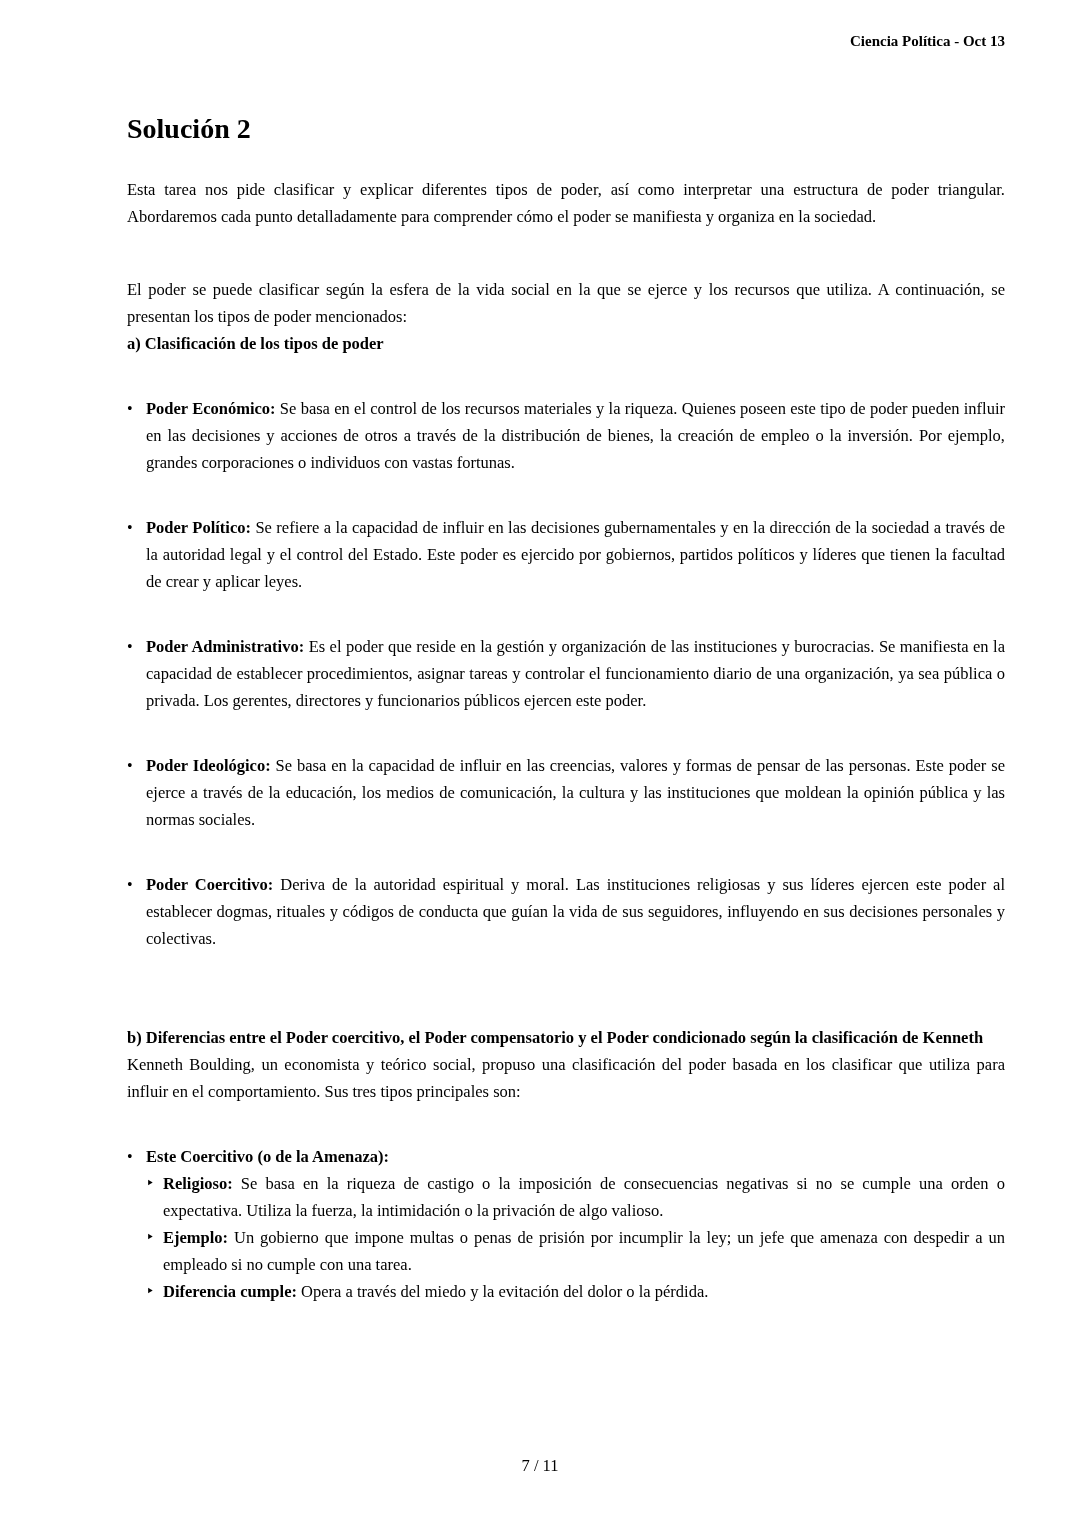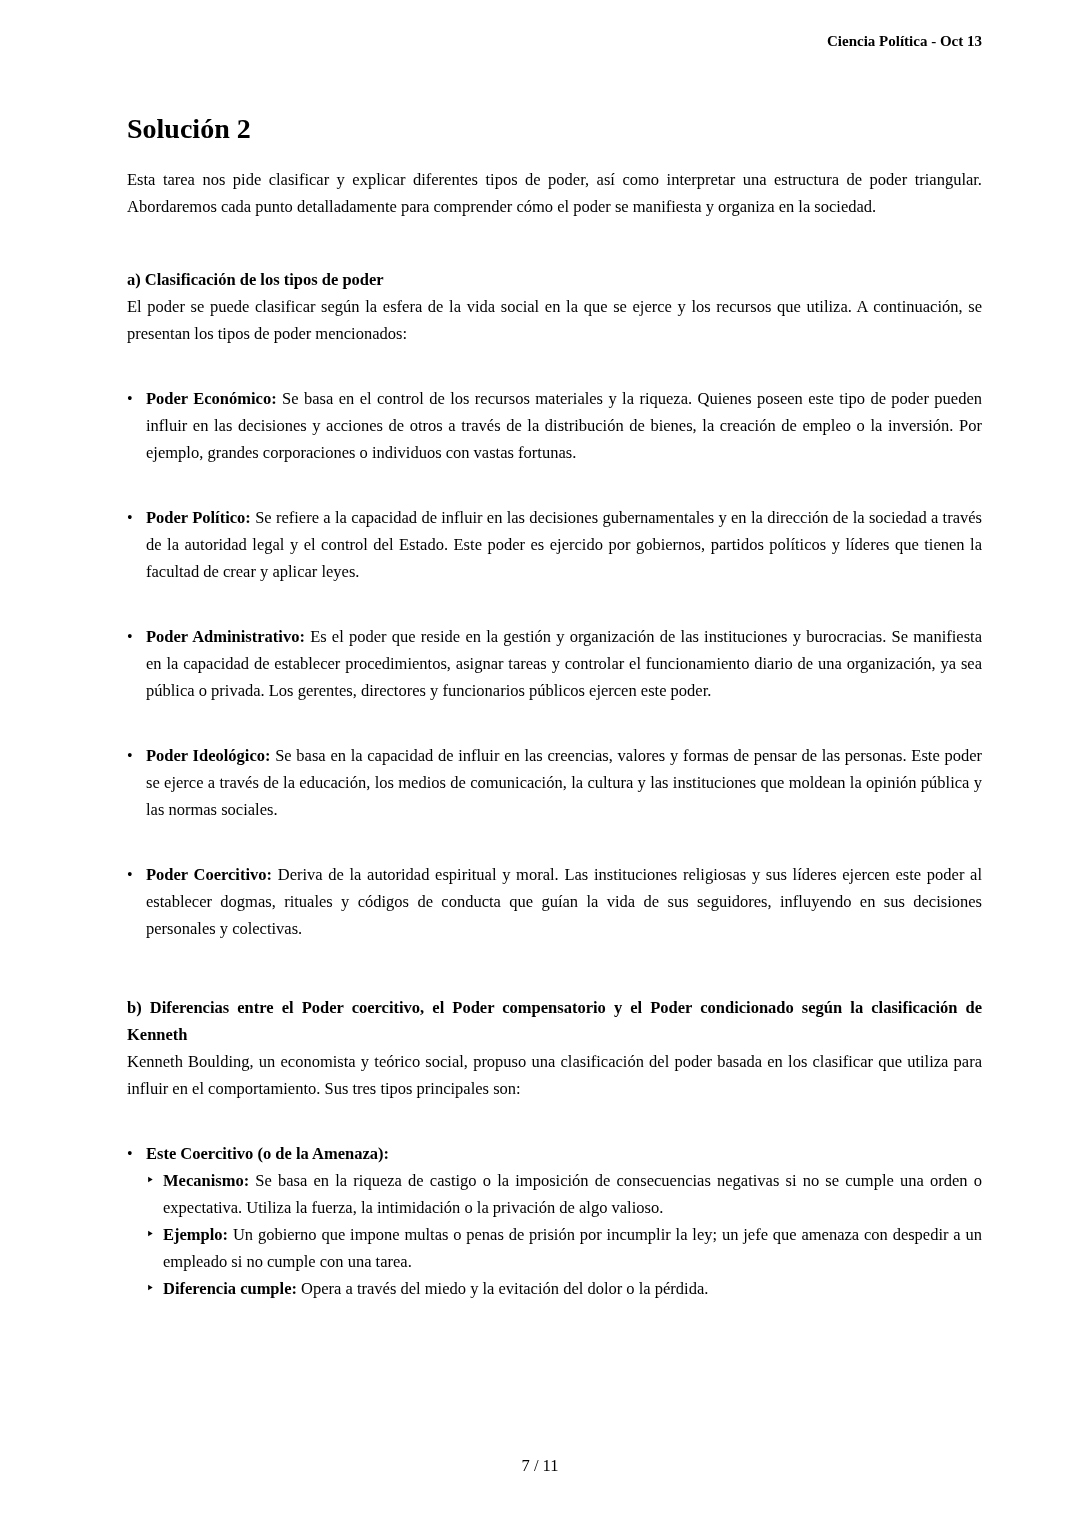--- a/index.html
+++ b/index.html
@@ -12,44 +12,44 @@
     width: 1080px;
     height: 1527px;
     position: relative;
     font-family: "Liberation Serif", "DejaVu Serif", serif;
     color: #000000;
     overflow: hidden;
   }
   .page {
     width: 1080px;
     height: 1527px;
-    padding: 30px 98px 0 127px;
+    padding: 30px 75px 0 127px;
     position: relative;
   }
   .doc-header {
     text-align: right;
     font-weight: bold;
     font-size: 15px;
     line-height: 22px;
   }
   .title {
     font-size: 28px;
     font-weight: bold;
     margin: 62px 0 0 0;
     line-height: 30px;
   }
   .para {
     font-size: 16.5px;
     line-height: 27px;
     text-align: justify;
     margin: 0;
   }
-  .intro-para { margin-top: 22px; }
+  .intro-para { margin-top: 32px; }
   .section { margin-top: 46px; }
-  .section-b { margin-top: 52px; }
+  .section-b { margin-top: 72px; }
   .heading-para { font-weight: bold; }
   .bullet-item {
     display: flex;
     margin-top: 38px;
   }
   .bullet-marker {
     flex: 0 0 19px;
     font-size: 16px;
     line-height: 27px;
   }
@@ -80,22 +80,22 @@
 
 <div class="page">
 
   <div class="doc-header">Ciencia Política - Oct 13</div>
 
   <h1 class="title">Solución 2</h1>
 
   <p class="para intro-para">Esta tarea nos pide clasificar y explicar diferentes tipos de poder, así como interpretar una estructura de poder triangular. Abordaremos cada punto detalladamente para comprender cómo el poder se manifiesta y organiza en la sociedad.</p>
 
   <div class="section">
+    <p class="para">El poder se puede clasificar según la esfera de la vida social en la que se ejerce y los recursos que utiliza. A continuación, se presentan los tipos de poder mencionados:</p>
     <p class="para heading-para">a) Clasificación de los tipos de poder</p>
-    <p class="para">El poder se puede clasificar según la esfera de la vida social en la que se ejerce y los recursos que utiliza. A continuación, se presentan los tipos de poder mencionados:</p>
   </div>
 
   <div class="bullet-item">
     <span class="bullet-marker">•</span>
     <div class="bullet-body">
       <p class="para"><strong>Poder Económico:</strong> <span>Se basa en el control de los recursos materiales y la riqueza. Quienes poseen este tipo de poder pueden influir en las decisiones y acciones de otros a través de la distribución de bienes, la creación de empleo o la inversión. Por ejemplo, grandes corporaciones o individuos con vastas fortunas.</span></p>
     </div>
   </div>
 
   <div class="bullet-item">
@@ -133,21 +133,21 @@
 
   <div class="bullet-item">
     <span class="bullet-marker">•</span>
     <div class="bullet-body">
       <p class="para"><strong>Este Coercitivo (o de la Amenaza):</strong></p>
 
       <div class="sub-list">
         <div class="sub-item">
           <span class="sub-marker">‣</span>
           <div class="sub-body">
-            <p class="para"><strong>Mecanismo:</strong> <span>Se basa en la riqueza de castigo o la imposición de consecuencias negativas si no se cumple una orden o expectativa. Utiliza la fuerza, la intimidación o la privación de algo valioso.</span></p>
+            <p class="para"><strong>Religioso:</strong> <span>Se basa en la riqueza de castigo o la imposición de consecuencias negativas si no se cumple una orden o expectativa. Utiliza la fuerza, la intimidación o la privación de algo valioso.</span></p>
           </div>
         </div>
         <div class="sub-item">
           <span class="sub-marker">‣</span>
           <div class="sub-body">
             <p class="para"><strong>Ejemplo:</strong> <span>Un gobierno que impone multas o penas de prisión por incumplir la ley; un jefe que amenaza con despedir a un empleado si no cumple con una tarea.</span></p>
           </div>
         </div>
         <div class="sub-item">
           <span class="sub-marker">‣</span>

